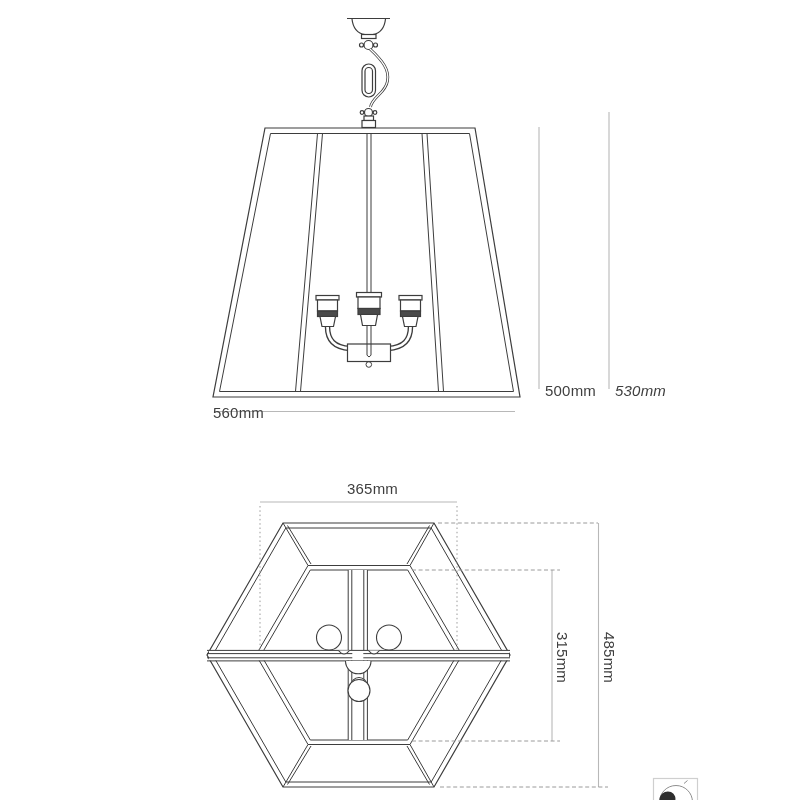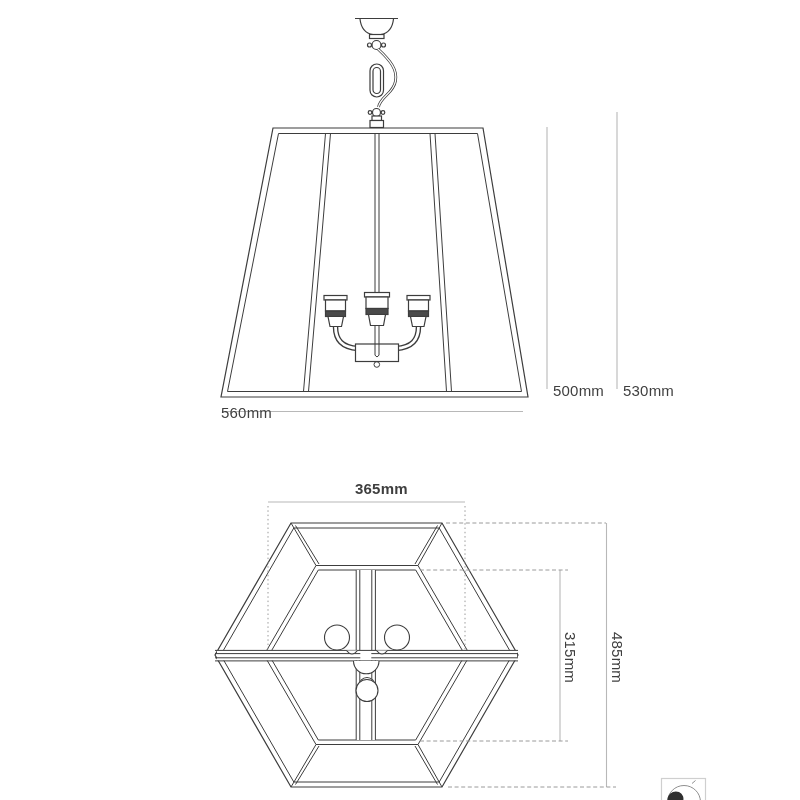--- a/index.html
+++ b/index.html
@@ -5,21 +5,21 @@
   :root{
     --bg:#ffffff; --line:#3d3d3d; --band:#4a4a4a;
     --dim:#b8b8b8; --dash:#9a9a9a; --txt:#3f3f3f;
     --logo-border:#cfcfcf; --logo-dot:#2f2f2f;
   }
   html,body{margin:0;padding:0;}
   body{
     width:800px;height:800px;position:relative;background:var(--bg);
     font-family:"Liberation Sans", sans-serif;overflow:hidden;
   }
-  .stage{position:absolute;inset:0;margin-left:8px;}
+  .stage{position:absolute;inset:0;}
   svg{position:absolute;left:0;top:0;}
   .dim-label{
     position:absolute;font-size:15px;line-height:15px;color:var(--txt);
     white-space:nowrap;letter-spacing:.2px;
   }
   .rot90{transform:rotate(90deg);transform-origin:0 0;}
 </style>
 </head>
 <body>
 
@@ -175,22 +175,22 @@
     <g fill="none">
       <rect x="653.5" y="778.5" width="44" height="44" stroke="var(--logo-border)" stroke-width="1.2" fill="#fff"></rect>
       <circle cx="676" cy="802" r="16.5" stroke="#909090" stroke-width="1"></circle>
       <line x1="684" y1="783.5" x2="687.5" y2="780.5" stroke="#909090" stroke-width="1"></line>
       <ellipse cx="667.5" cy="799" rx="8" ry="7.5" fill="var(--logo-dot)" transform="rotate(-20 667.5 799)"></ellipse>
     </g>
   </svg>
 
   <div class="dim-label" style="left:545px;top:383px;">500mm</div>
 
-  <div class="dim-label" style="left:615px;top:383px;">530mm</div>
+  <div class="dim-label" style="left:615px;top:383px;font-style:italic;">530mm</div>
 
   <div class="dim-label" style="left:213px;top:405px;">560mm</div>
 
-  <div class="dim-label" style="left:347px;top:481px;font-weight:bold;">365mm</div>
+  <div class="dim-label" style="left:347px;top:481px;">365mm</div>
 
   <div class="dim-label rot90" style="left:570px;top:632px;">315mm</div>
 
   <div class="dim-label rot90" style="left:617px;top:632px;">485mm</div>
 </div>
 
 </body></html>

